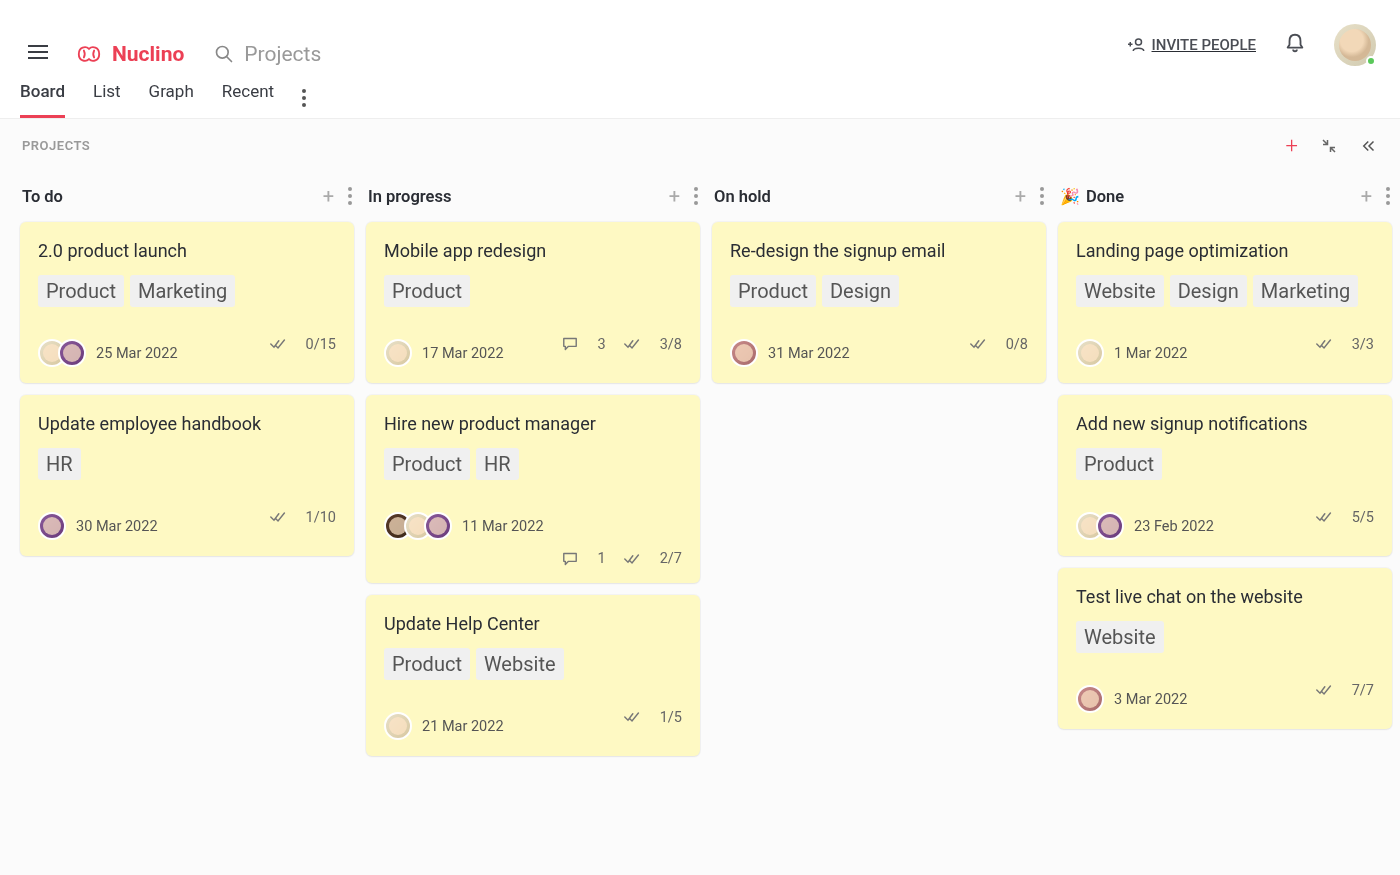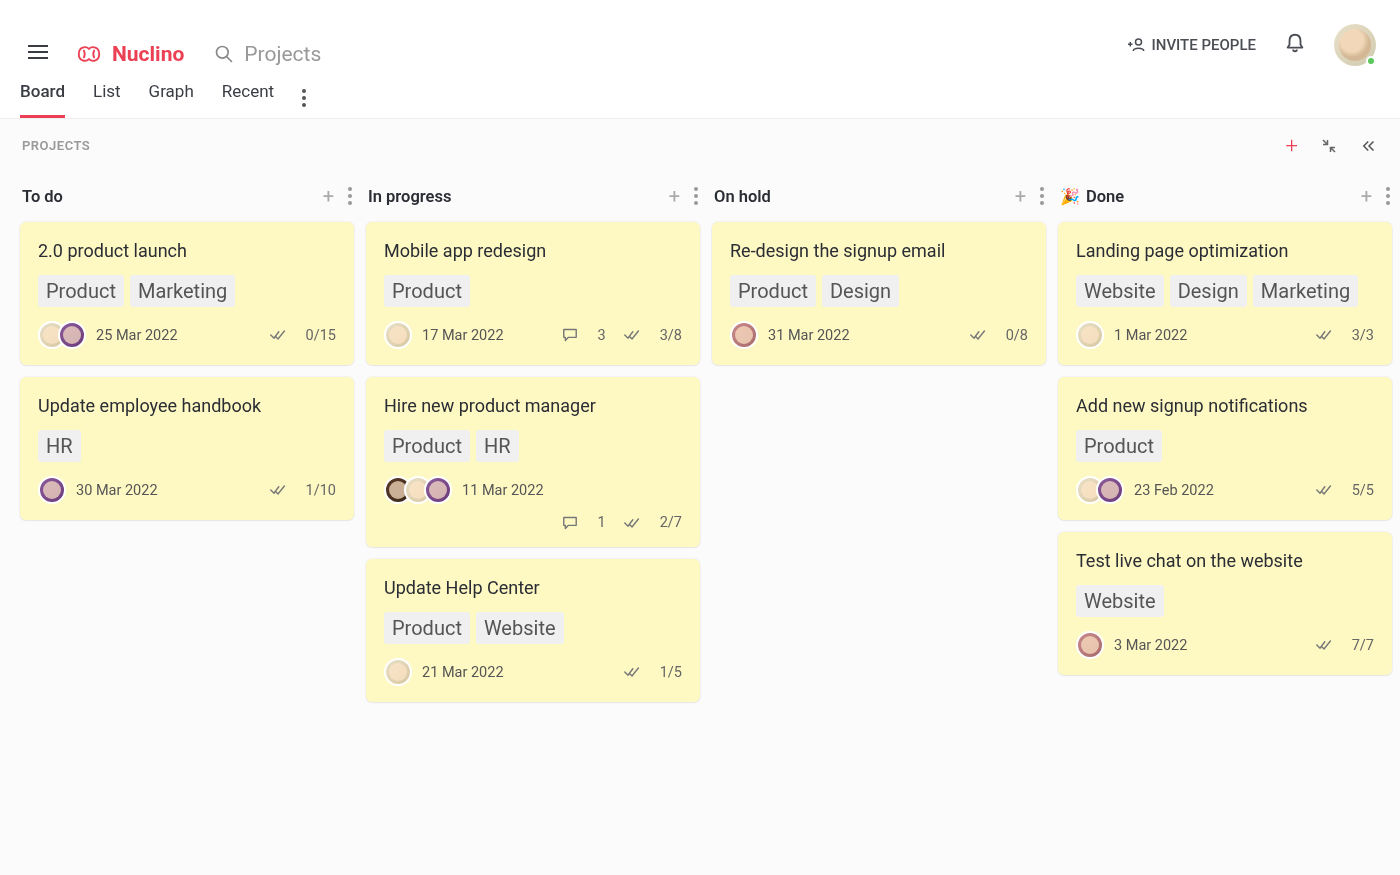--- a/index.html
+++ b/index.html
@@ -38,21 +38,21 @@
   margin-right: 30px;
 }
 .logo svg { width: 34px; height: 24px; }
 .search-wrap {
   display: flex; align-items: center; gap: 10px; flex: 1;
   color: #888;
 }
 .search-wrap svg { width: 20px; height: 20px; }
 .search-text { font-size: 21px; color: #999; }
 .header-right {
-  display: flex; align-items: center; gap: 28px;
+  display: flex; align-items: center; gap: 28px; text-decoration: underline;
 }
 .invite {
   display: flex; align-items: center; gap: 6px;
   color: #4a4d54; font-size: 15px; font-weight: 500;
   cursor: pointer;
 }
 .invite svg { width: 18px; height: 18px; }
 .bell { cursor: pointer; color: #4a4d54; }
 .bell svg { width: 22px; height: 22px; }
 .avatar-wrap { position: relative; }
@@ -121,21 +121,21 @@
 .card-title { font-size: 18px; font-weight: 400; color: #2a2d34; margin-bottom: 14px; }
 .tags { display: flex; gap: 6px; flex-wrap: wrap; margin-bottom: 14px; }
 .tag {
   background: #f0f0f0; color: #555; font-size: 20px;
   padding: 4px 8px; border-radius: 3px;
 }
 .card-foot {
   display: flex; align-items: center; justify-content: space-between;
   margin-top: 4px;
 }
-.foot-left { display: flex; align-items: center; gap: 10px; }
+.foot-left { display: flex; align-items: center; gap: 10px; margin-top: 18px; }
 .av-stack { display: flex; }
 .av {
   width: 28px; height: 28px; border-radius: 50%;
   border: 2px solid #fff; margin-left: -8px;
   display: flex; align-items: center; justify-content: center;
   overflow: hidden;
 }
 .av:first-child { margin-left: 0; }
 .av.a1 { background: linear-gradient(135deg,#e8e0c8,#d8c8a0); }
 .av.a2 { background: linear-gradient(135deg,#8a5a9a,#6a3a7a); }

